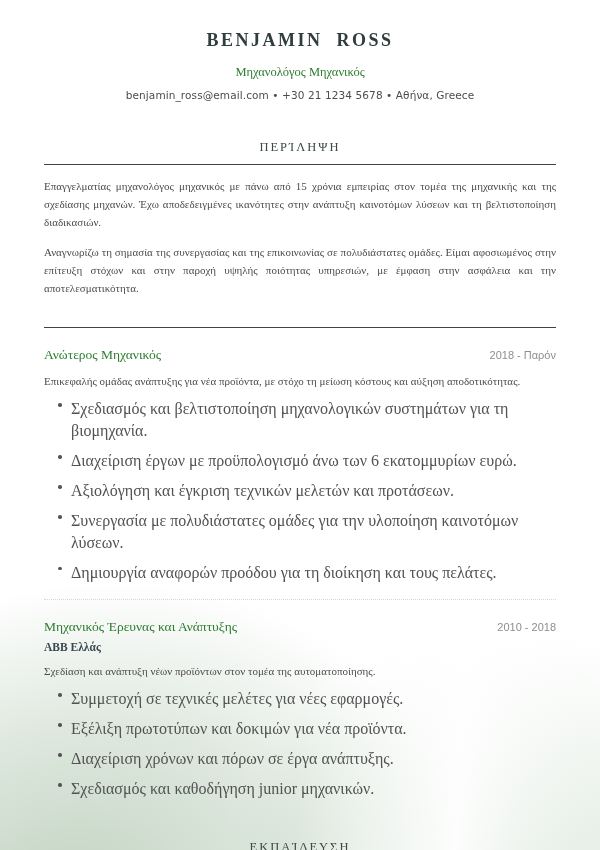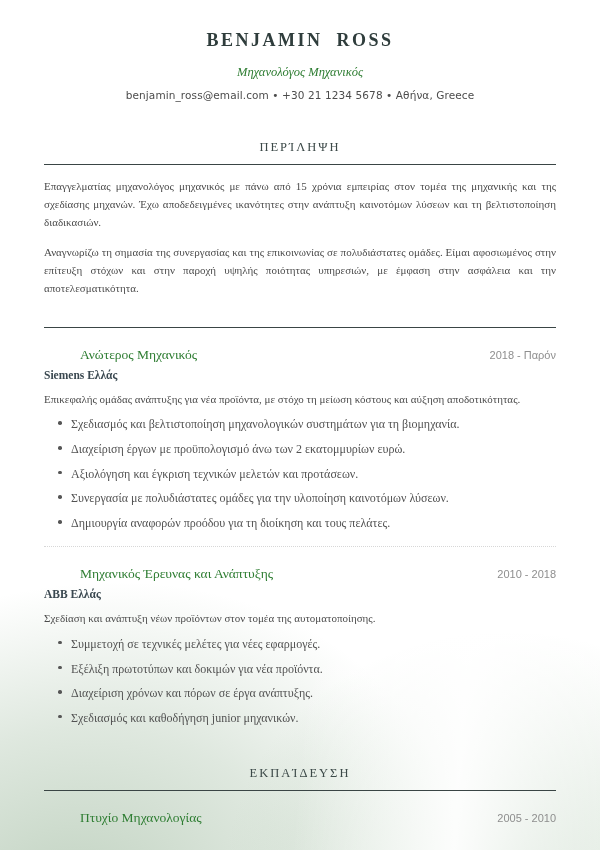--- a/index.html
+++ b/index.html
@@ -40,21 +40,21 @@
   }
 
   .content{position:relative;padding:30px 44px 0;}
 
   
   .name{
     text-align:center;font-size:18px;font-weight:bold;color:#2f3d3c;
     letter-spacing:2.5px;word-spacing:7px;
   }
   .role{
-    text-align:center;font-size:12.5px;color:#2e7d32;margin-top:14px;font-style:italic;
+    text-align:center;font-size:12.5px;color:#2e7d32;margin-top:14px;
   }
   .contact{
     text-align:center;font-size:10.5px;color:#4c4c4c;margin-top:9px;
     font-family:"DejaVu Sans", sans-serif;letter-spacing:.1px;
   }
 
   
   .section-head{
     text-align:center;font-size:12.5px;color:#3c4948;letter-spacing:2px;
   }
@@ -65,30 +65,30 @@
   .sec-exp{margin-top:29px;}
   .sec-edu{margin-top:40px;}
 
   .para{
     font-size:11px;line-height:1.62;text-align:justify;color:#4b4b4b;
     margin:13px 0 0 0;
   }
 
   .entry{margin-top:19px;}
   .entry-row{display:flex;justify-content:space-between;align-items:baseline;}
-  .entry-title{font-size:13.5px;color:#2e7d32;margin-left:36px;}
+  .entry-title{font-size:13.5px;color:#2e7d32;}
   .entry-dates{
     font-size:11px;color:#8e8e8e;font-family:Liberation Sans, sans-serif;white-space:nowrap;
   }
   .entry-org{font-size:11.5px;font-weight:bold;color:#3a4850;margin-top:6px;}
   .entry-desc{font-size:11px;color:#4b4b4b;margin-top:10px;line-height:1.5;}
 
   ul.bullets{list-style:none;margin:9px 0 0 0;padding:0 0 0 14px;}
   ul.bullets li{
-    position:relative;font-size:12px;color:#525252;line-height:1.35;
+    position:relative;font-size:16px;color:#525252;line-height:1.35;
     padding-left:13px;margin-bottom:8.5px;
   }
   ul.bullets li::before{
     content:"";position:absolute;left:0;top:5px;width:3.5px;height:3.5px;
     border-radius:50%;background:#555;
   }
 
   .entry-divider{
     border:none;border-top:1px dotted #d7d7d7;margin:15px 0 2px 0;height:0;
   }
@@ -124,25 +124,24 @@
     </div>
 
     <div class="sec-exp">
       <hr class="section-rule">
 
       <div class="entry">
         <div class="entry-row">
           <span class="entry-title">Ανώτερος Μηχανικός</span>
           <span class="entry-dates">2018 - Παρόν</span>
         </div>
-        <div class="entry-org">Siemens Ελλάς</div>
         <div class="entry-desc">Επικεφαλής ομάδας ανάπτυξης για νέα προϊόντα, με στόχο τη μείωση κόστους και αύξηση αποδοτικότητας.</div>
         <ul class="bullets">
           <li>Σχεδιασμός και βελτιστοποίηση μηχανολογικών συστημάτων για τη βιομηχανία.</li>
-          <li>Διαχείριση έργων με προϋπολογισμό άνω των 2 εκατομμυρίων ευρώ.</li>
+          <li>Διαχείριση έργων με προϋπολογισμό άνω των 6 εκατομμυρίων ευρώ.</li>
           <li>Αξιολόγηση και έγκριση τεχνικών μελετών και προτάσεων.</li>
           <li>Συνεργασία με πολυδιάστατες ομάδες για την υλοποίηση καινοτόμων λύσεων.</li>
           <li>Δημιουργία αναφορών προόδου για τη διοίκηση και τους πελάτες.</li>
         </ul>
       </div>
 
       <hr class="entry-divider">
 
       <div class="entry">
         <div class="entry-row">

